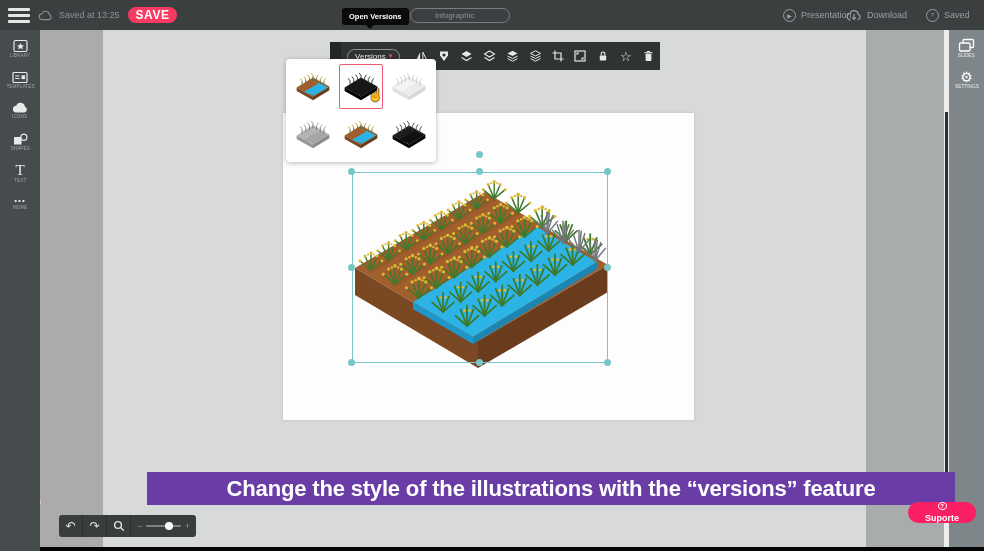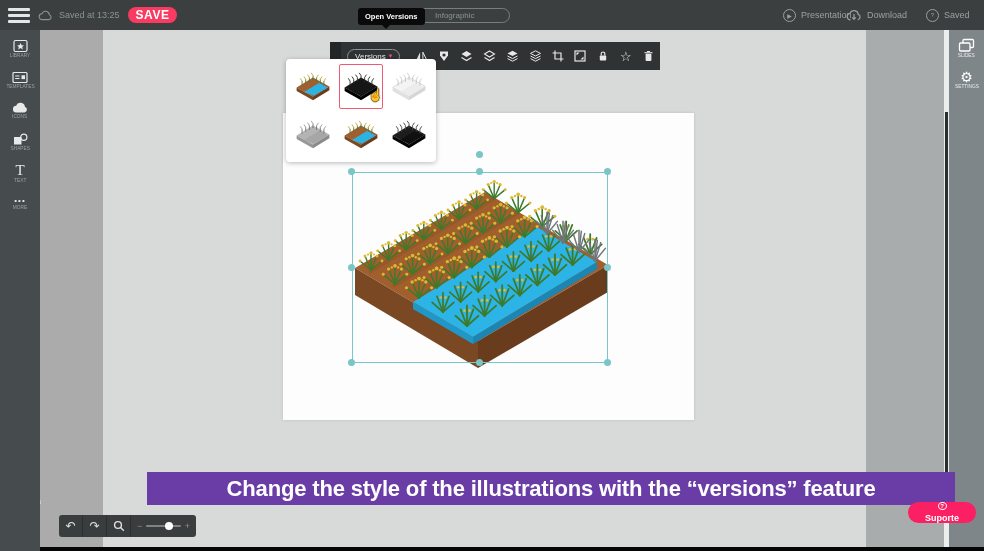--- a/index.html
+++ b/index.html
@@ -6,21 +6,21 @@
   html,body { width:984px; height:551px; overflow:hidden; background:#000; }
   body { font-family:"Liberation Sans", sans-serif; }
   #app { position:relative; width:984px; height:551px; background:#d8d9d9; overflow:hidden; }
 
   
   .topbar { position:absolute; left:0; top:0; width:984px; height:30px; background:#3b3f40; z-index:40; }
   .hamburger { position:absolute; left:8px; top:8px; width:22px; height:15px; display:flex; flex-direction:column; justify-content:space-between; cursor:pointer; }
   .hamburger span { display:block; width:22px; height:2.6px; background:#e4e7e7; border-radius:1px; }
   .saved-group { position:absolute; left:38px; top:0; height:30px; display:flex; align-items:center; gap:6px; color:#8d9394; font-size:9px; }
   .save-btn { position:absolute; left:128px; top:7px; width:49px; height:16px; background:#f93b62; border:none; border-radius:8px; color:#fff; font-size:12px; font-weight:bold; letter-spacing:.6px; cursor:pointer; font-family:"Liberation Sans",sans-serif; }
-  .tooltip { position:absolute; left:342px; top:8px; height:17px; padding:0 7px; background:#0a0a0a; border-radius:3px; color:#fff; font-size:7.5px; font-weight:bold; display:flex; align-items:center; z-index:60;margin-left:16px; }
+  .tooltip { position:absolute; left:342px; top:8px; height:17px; padding:0 7px; background:#0a0a0a; border-radius:3px; color:#fff; font-size:7.5px; font-weight:bold; display:flex; align-items:center; z-index:60; }
   .tooltip:after { content:""; position:absolute; left:24px; bottom:-4px; border-left:4px solid transparent; border-right:4px solid transparent; border-top:4px solid #0a0a0a; }
   .title-input { position:absolute; left:410px; top:8px; width:100px; height:15px; background:transparent; border:1px solid #787e7f; border-radius:8px; color:#aab0b1; font-size:8px; padding:0 24px; font-family:"Liberation Sans",sans-serif; }
   .title-input::placeholder { color:#8d9394; }
   .tb-action { position:absolute; top:0; height:30px; display:flex; align-items:center; gap:5px; color:#9aa0a1; font-size:9px; cursor:pointer; }
   .circle-ic { width:13px; height:13px; border:1.2px solid #9aa0a1; border-radius:50%; display:flex; align-items:center; justify-content:center; font-size:6px; color:#9aa0a1; }
 
   
   .sidebar { position:absolute; left:0; top:30px; width:40px; height:521px; background:#464b4d; z-index:30; display:flex; flex-direction:column; align-items:center; padding-top:5px; }
   .sb-item { width:40px; height:31px; display:flex; flex-direction:column; align-items:center; justify-content:center; cursor:pointer; color:#e8eaea; }
   .sb-label { font-size:8px; color:#9ba0a1; transform:scale(.6); transform-origin:center top; white-space:nowrap; }

